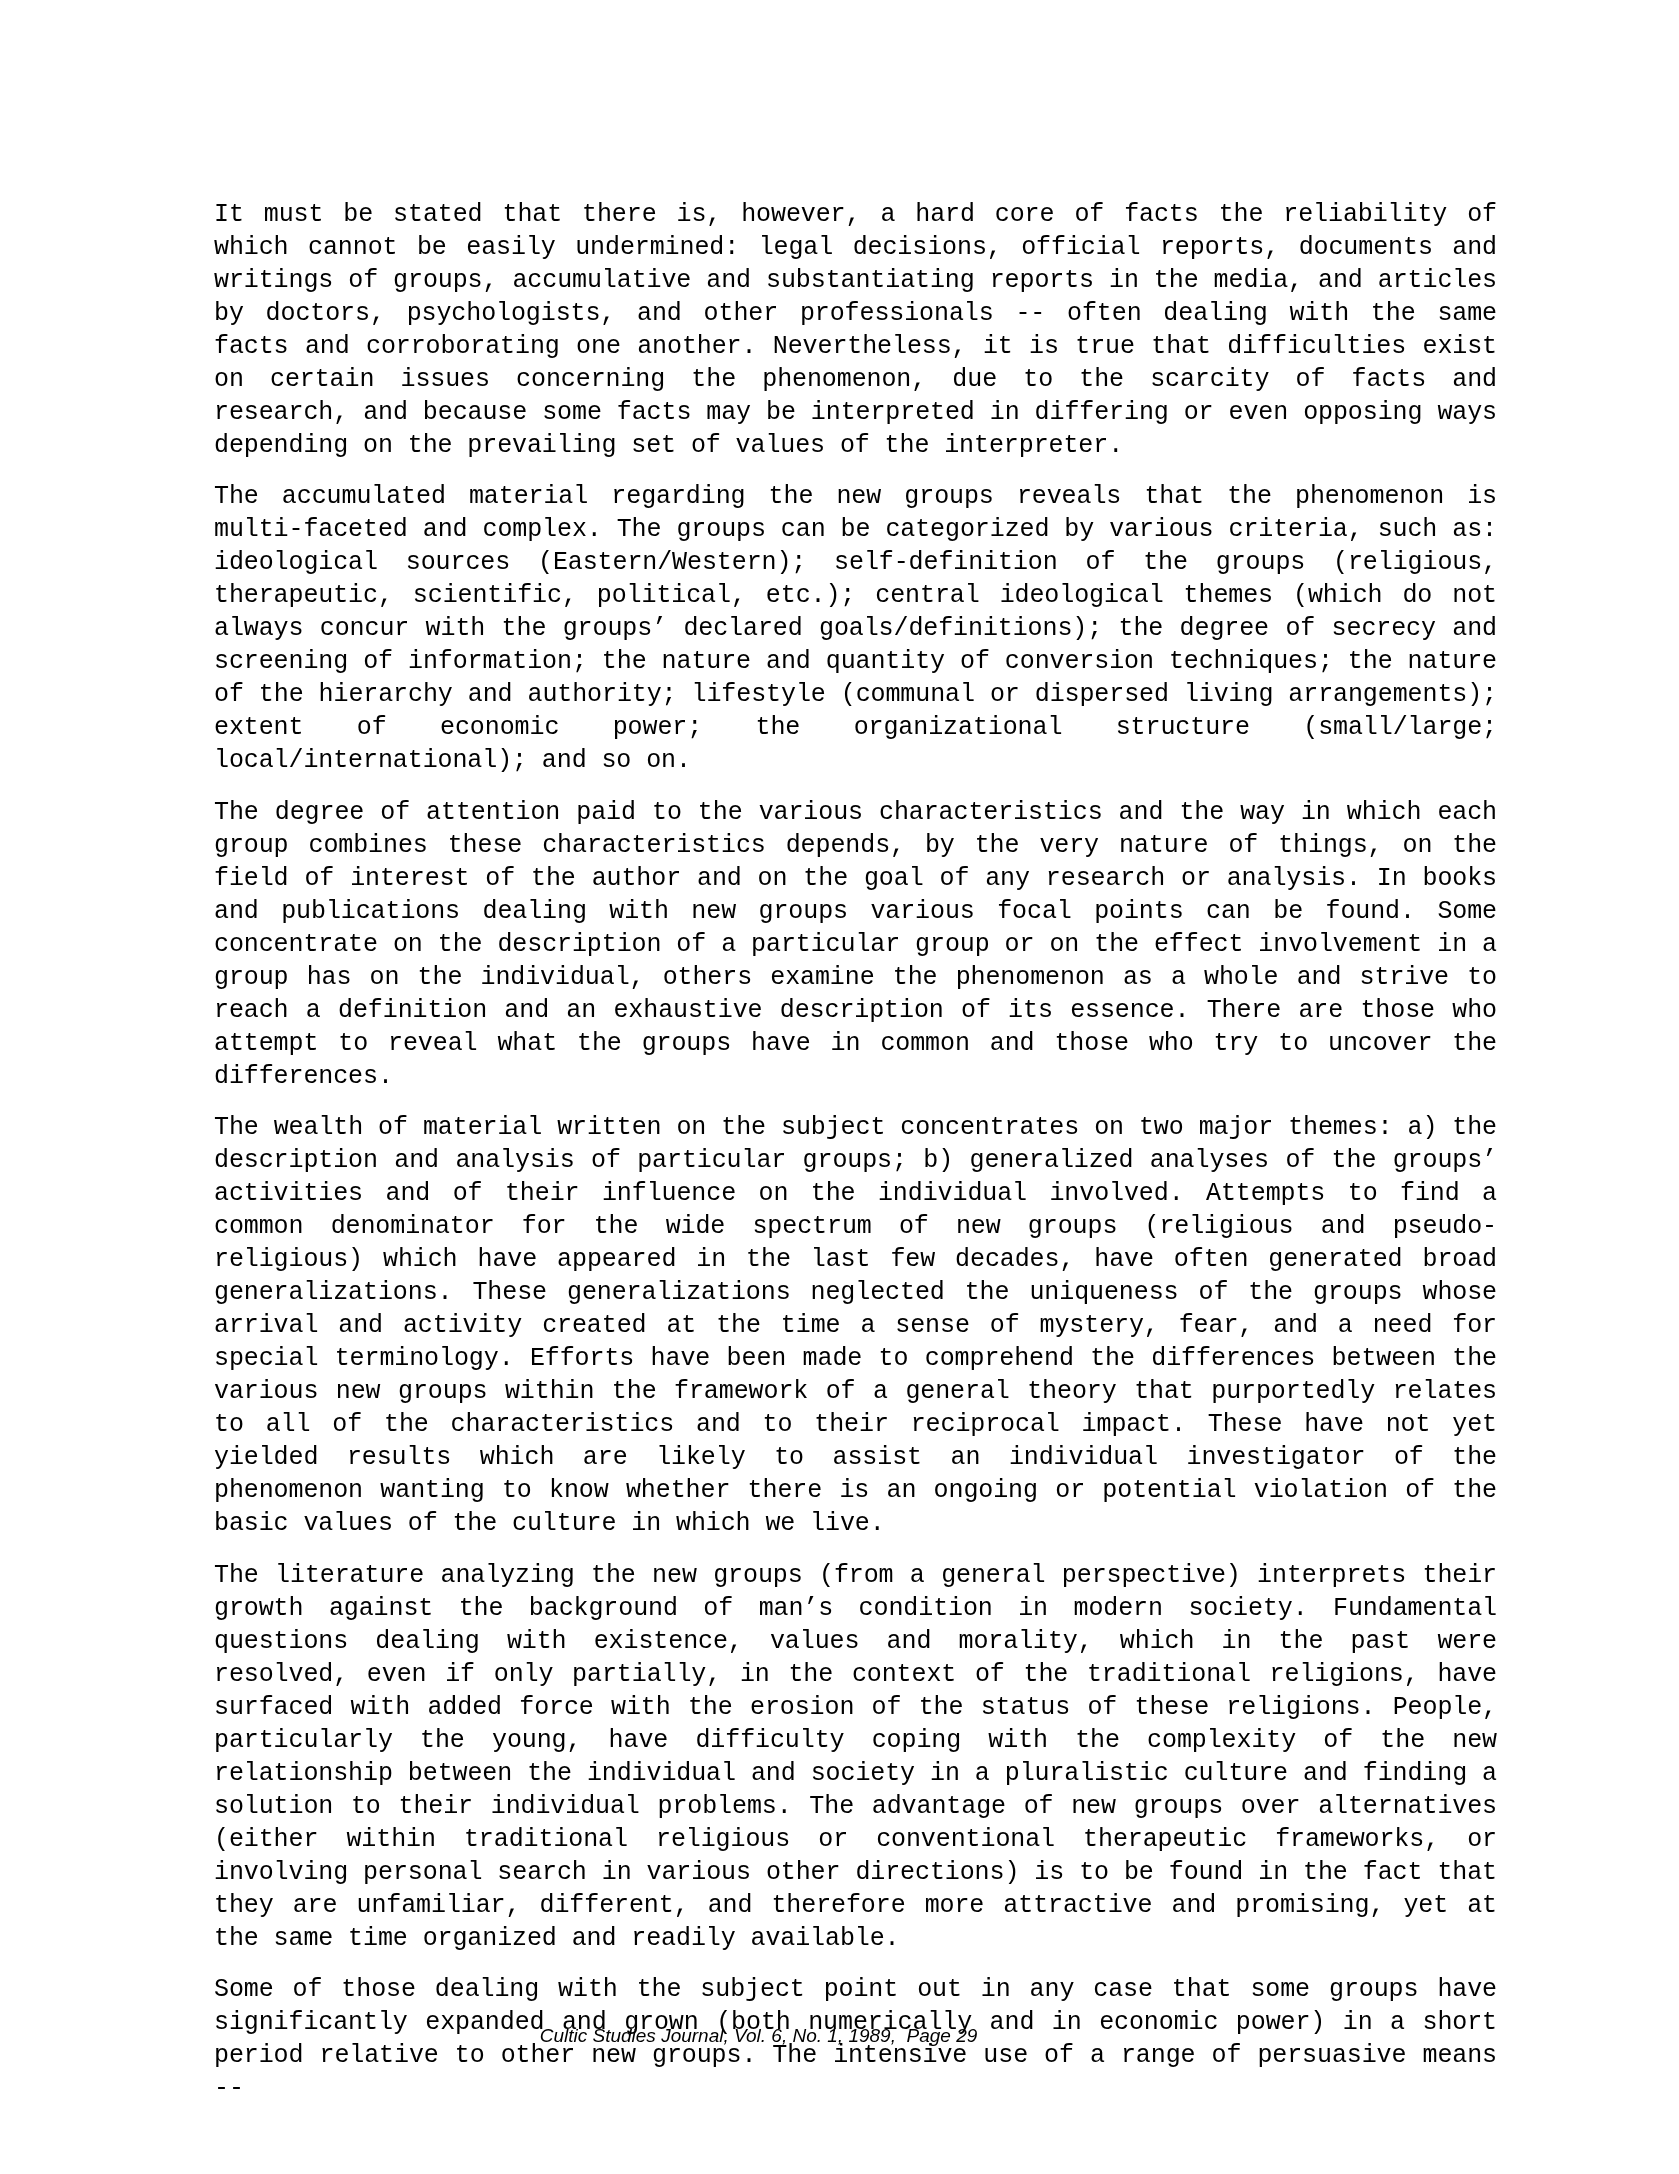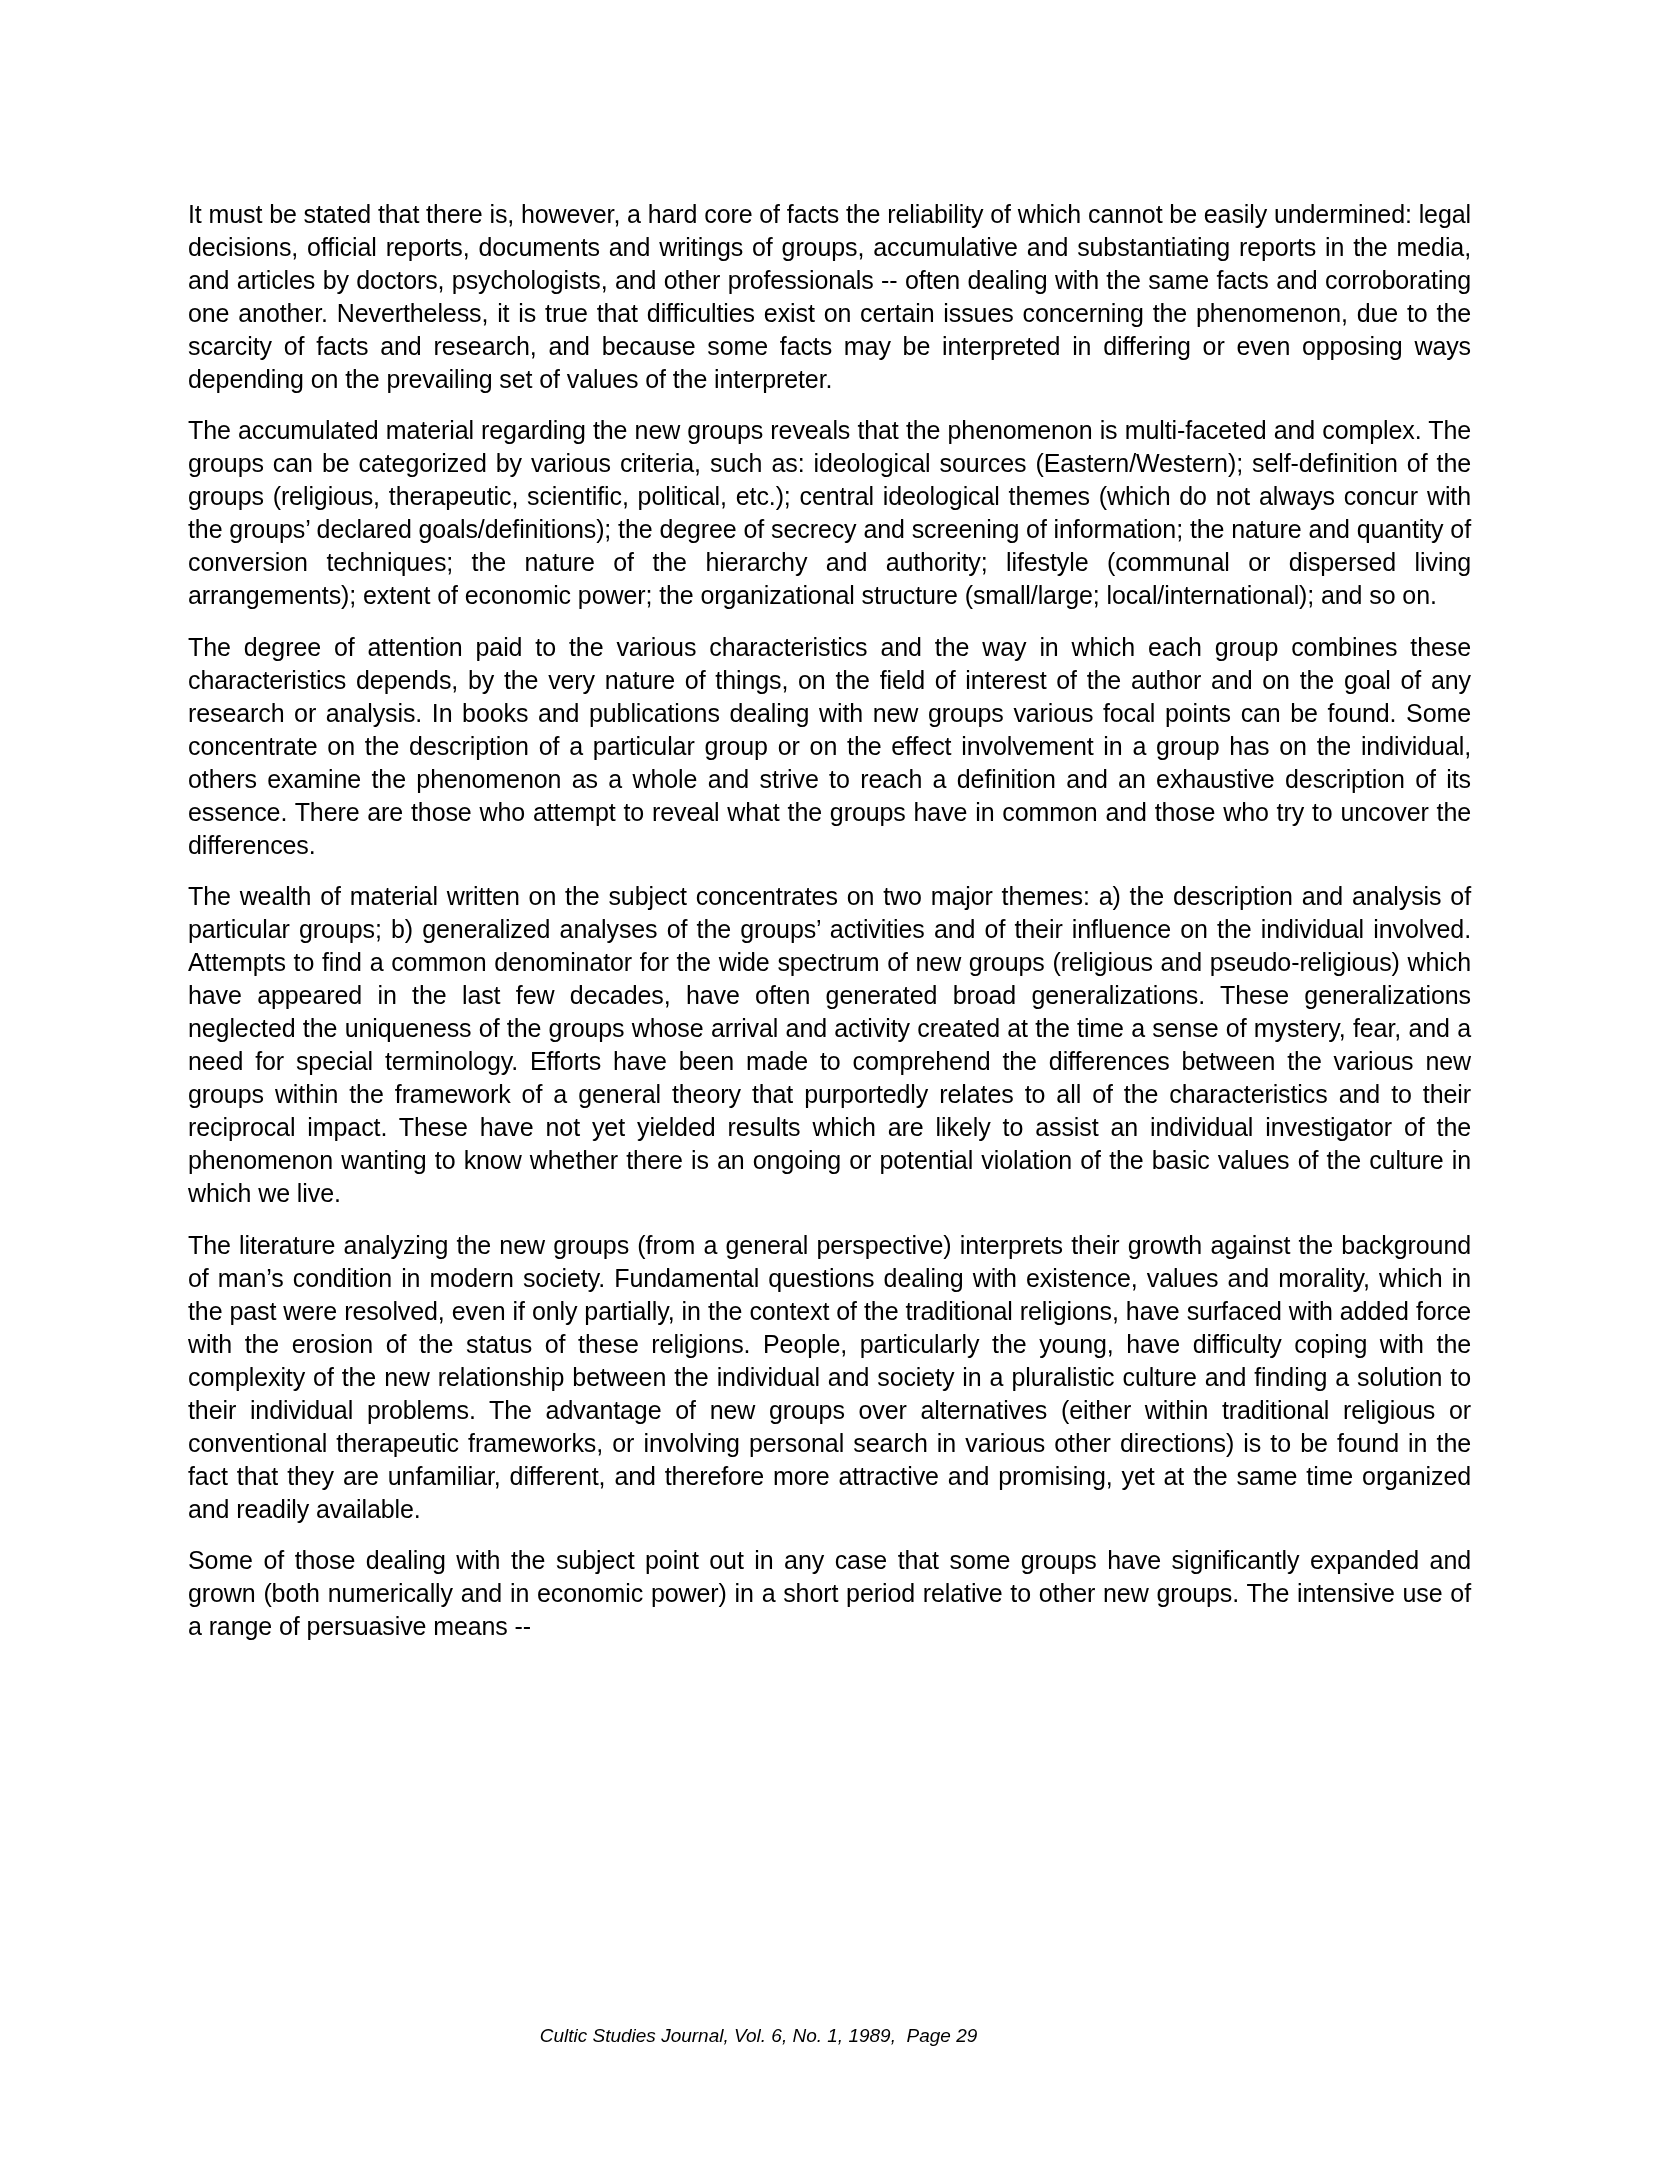--- a/index.html
+++ b/index.html
@@ -17,24 +17,24 @@
     .page {
       position: absolute;
       left: 0;
       top: 0;
       width: 1680px;
       height: 2174px;
       background: #ffffff;
     }
     .body-text {
       position: absolute;
-      left: 188px;
+      left: 214px;
       top: 198px;
       width: 1283px;
-      font-family: Liberation Sans, sans-serif;
+      font-family: Liberation Mono, monospace;
       font-size: 25px;
       line-height: 33px;
       letter-spacing: -0.1px;
       word-spacing: 0px;
     }
     .body-text p {
       margin: 0 0 18.4px 0;
       text-align: justify;
       text-align-last: left;
       hyphens: none;

